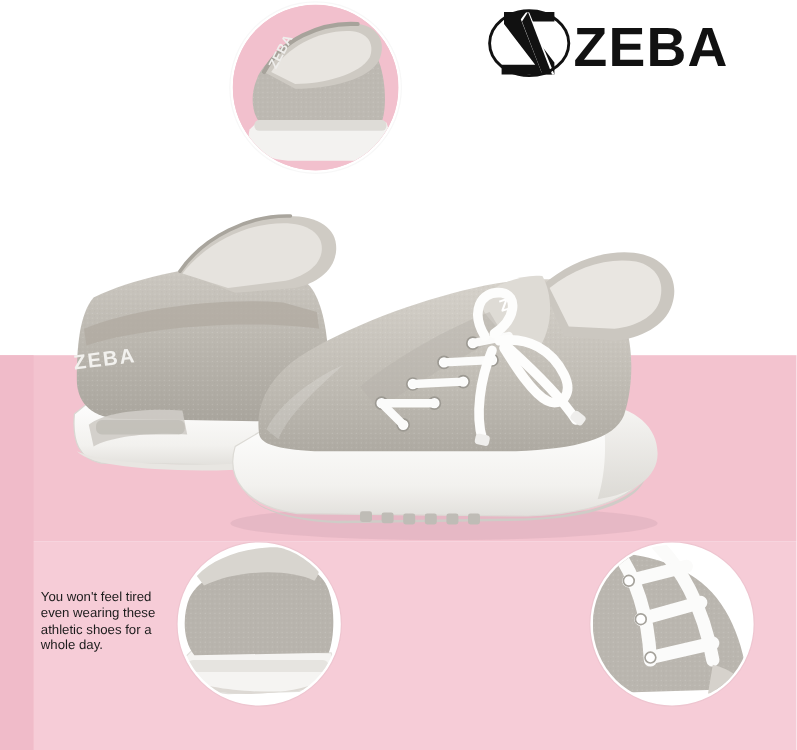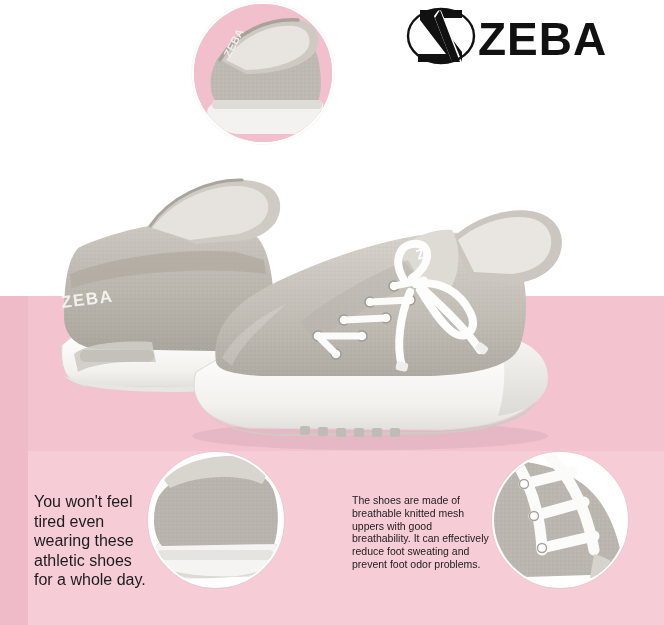--- a/index.html
+++ b/index.html
@@ -57,21 +57,21 @@
   .caption-top-left {
     left: 38px;
     top: 0px;
     width: 132px;
     font-size: 10.5px;
   }
   .caption-bottom-left {
     left: 34px;
     top: 492px;
     width: 118px;
-    font-size: 16px;
+    font-size: 11px;
   }
   .caption-bottom-right {
     left: 352px;
     top: 494px;
     width: 140px;
     font-size: 10.5px;
   }
 
   
   .logo-wrap {
@@ -286,21 +286,20 @@
         <path d="M34 4 L54 56 L46 56 L29 12 Z" fill="#111111"></path>
         <ellipse cx="35" cy="30" rx="33" ry="27" fill="none" stroke="#111111" stroke-width="2.4"></ellipse>
       </svg>
     </div>
     <div class="logo-text">ZEBA</div>
   </div>
 
 
   <div class="caption caption-bottom-left">You won't feel tired even wearing these athletic shoes for a whole day.</div>
 
-  <div class="caption caption-bottom-right">The shoes are made of breathable knitted mesh uppers with good breathability. It can effectively reduce foot sweating and prevent foot odor problems.</div>
 
   <div class="circle-inset circle-top">
     <svg width="138" height="138" viewBox="0 0 138 138" aria-hidden="true">
       <rect width="138" height="138" fill="#f2c0cd"></rect>
 
       <path d="M14 104 C 10 118, 22 128, 46 130 L 108 130 C 126 128, 134 120, 132 110 L 128 98 L 22 96 Z" fill="#f3f2f0"></path>
       <path d="M20 62 C 26 46, 44 34, 70 30 C 96 26, 116 32, 122 48
                C 128 64, 128 88, 124 98 L 24 100 C 16 92, 14 76, 20 62 Z" fill="#bdb9b2"></path>
       <path d="M20 62 C 26 46, 44 34, 70 30 C 96 26, 116 32, 122 48
                C 128 64, 128 88, 124 98 L 24 100 C 16 92, 14 76, 20 62 Z" fill="url(#knitTex)"></path>

